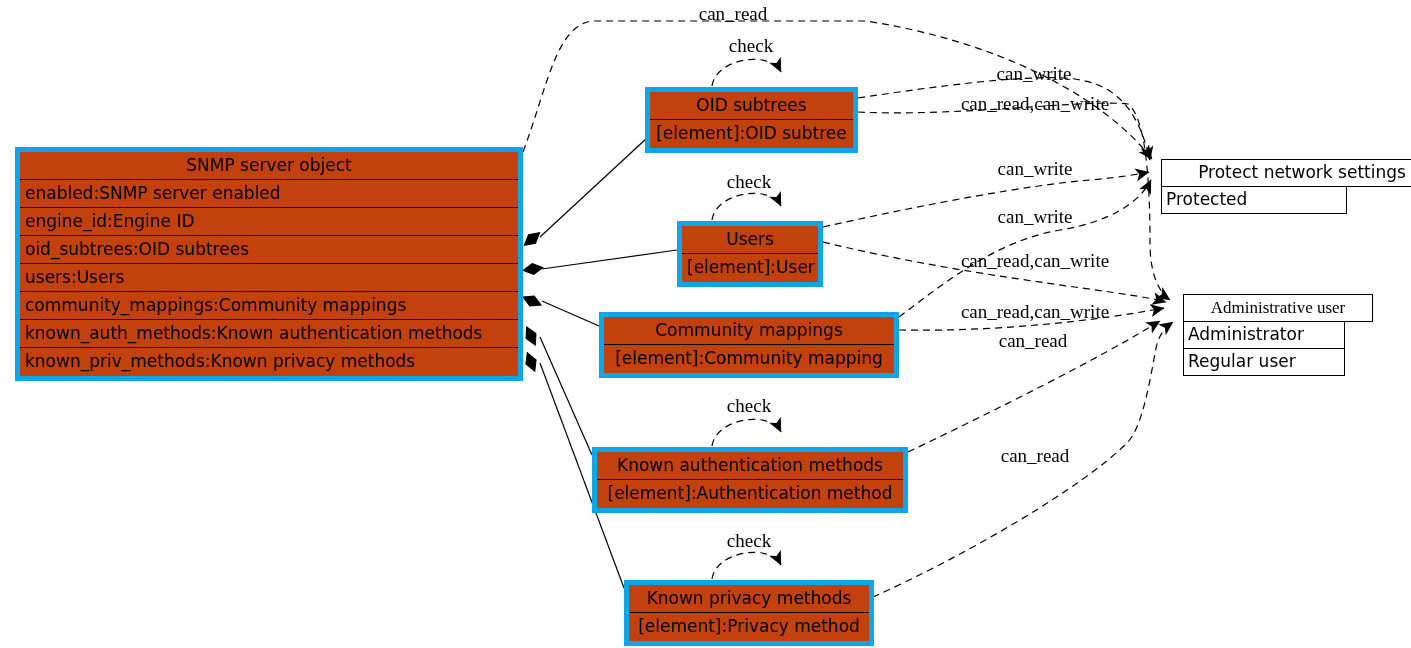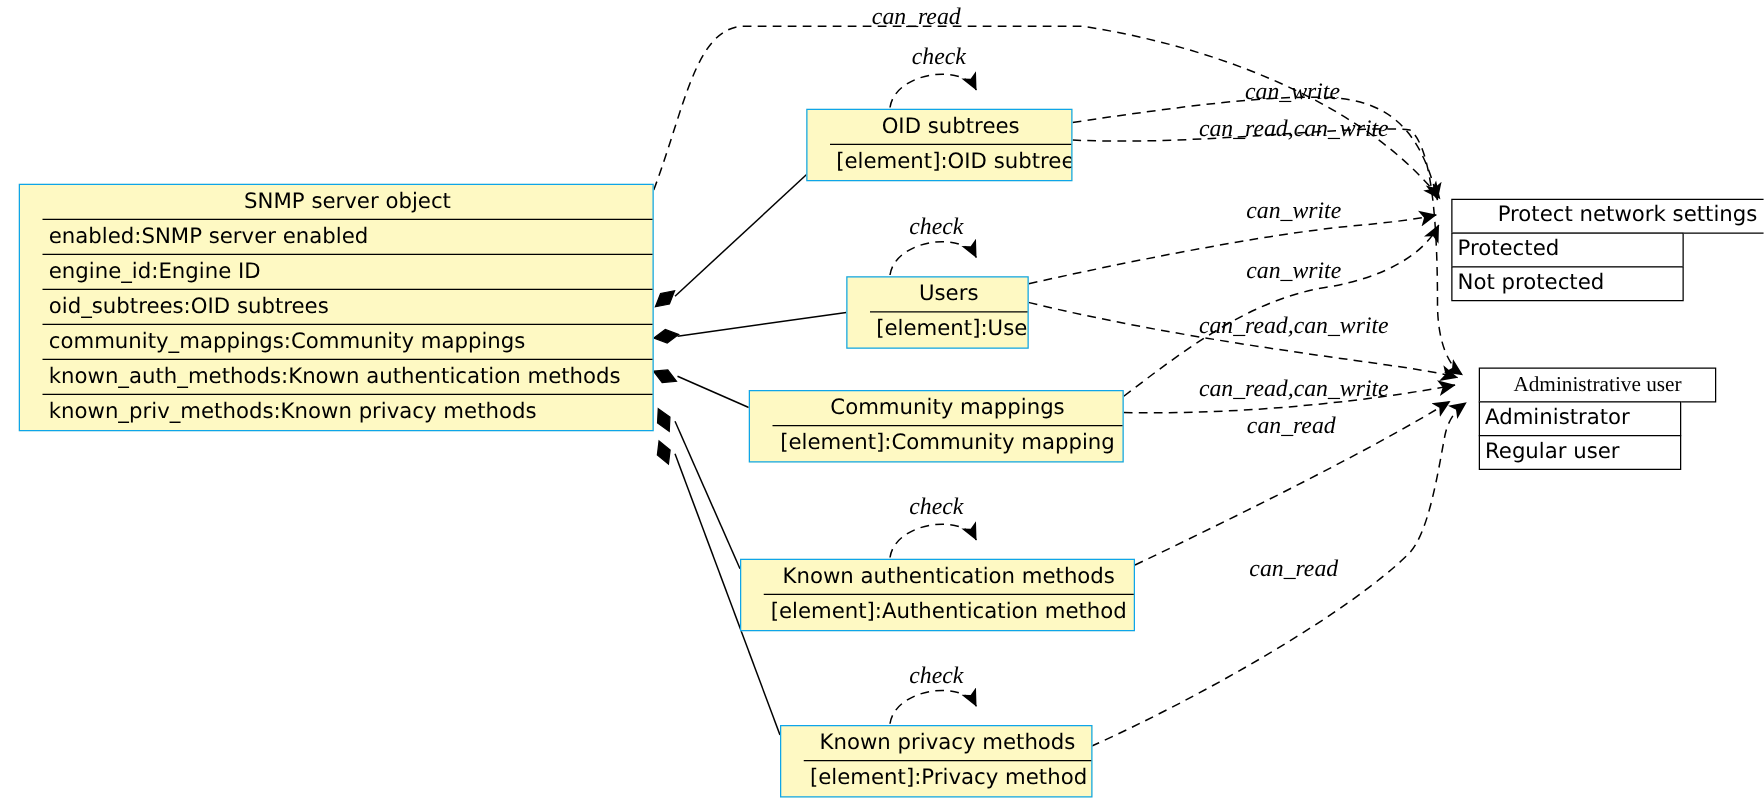--- a/index.html
+++ b/index.html
@@ -2,30 +2,30 @@
 <html><head>
 <meta charset="utf-8">
 <style>
   html,body{margin:0;padding:0;background:#fff;}
   #canvas{position:relative;width:1411px;height:648px;background:#ffffff;overflow:hidden;
           font-family:"DejaVu Sans",sans-serif;color:#000;}
   #edge-layer{position:absolute;left:0;top:0;width:1411px;height:648px;}
   #edge-layer path.solid{fill:none;stroke:#000;stroke-width:1.2;}
   #edge-layer path.dashed{fill:none;stroke:#000;stroke-width:1.2;stroke-dasharray:7,5;}
   #edge-layer polygon.diamond{fill:#000;stroke:#000;}
-  .box{position:absolute;box-sizing:border-box;background:#fef9c3;border:1px solid #0ea5e9;padding-left:18px;}
+  .box{position:absolute;box-sizing:border-box;background:#c2410c;border:5px solid #0ea5e9;}
   .row{box-sizing:border-box;height:28px;line-height:26px;font-size:17px;
        padding:0 5px;border-bottom:1px solid #000;white-space:nowrap;overflow:hidden;}
   .row:last-child{border-bottom:none;}
   .hdr{text-align:center;}
   .cell{position:absolute;box-sizing:border-box;background:#fff;border:1.4px solid #000;
         height:28px;line-height:25px;font-size:17px;padding:0 4px;white-space:nowrap;overflow:hidden;}
   .node .row{text-align:center;}
   .elabel{position:absolute;transform:translate(-50%,-50%);
-          font-family:"Liberation Serif",serif;font-size:19px;white-space:nowrap;font-style:italic;}
+          font-family:"Liberation Serif",serif;font-size:19px;white-space:nowrap;}
 </style>
 </head>
 <body>
 
 <div id="canvas">
 
   <svg id="edge-layer" viewBox="0 0 1411 648">
     <defs>
       <marker id="vee" markerUnits="userSpaceOnUse" markerWidth="16" markerHeight="15" refX="13.5" refY="7" orient="auto">
         <path d="M0,0.5 L14,7 L0,13.5 L3.5,7 z" fill="#000"></path>
@@ -58,20 +58,21 @@
     <path class="dashed" marker-end="url(#vee)" d="M 712,220 C 716,192 770,184 781,206"></path>
     <path class="dashed" marker-end="url(#vee)" d="M 712,446 C 716,418 770,410 781,432"></path>
     <path class="dashed" marker-end="url(#vee)" d="M 712,579 C 716,551 770,543 781,565"></path>
   </svg>
 
   <div class="box" style="left:15px;top:147px;width:508px;">
     <div class="row hdr">SNMP server object</div>
     <div class="row">enabled:SNMP server enabled</div>
     <div class="row">engine_id:Engine ID</div>
     <div class="row">oid_subtrees:OID subtrees</div>
+    <div class="row">users:Users</div>
     <div class="row">community_mappings:Community mappings</div>
     <div class="row">known_auth_methods:Known authentication methods</div>
     <div class="row">known_priv_methods:Known privacy methods</div>
   </div>
 
   <div class="box node" style="left:645px;top:87px;width:213px;">
     <div class="row hdr">OID subtrees</div>
     <div class="row">[element]:OID subtree</div>
   </div>
 
@@ -90,21 +91,20 @@
     <div class="row">[element]:Authentication method</div>
   </div>
 
   <div class="box node" style="left:624px;top:580px;width:250px;">
     <div class="row hdr">Known privacy methods</div>
     <div class="row">[element]:Privacy method</div>
   </div>
 
   <div class="cell hdr" style="left:1161px;top:159px;width:282px;">Protect network settings</div>
   <div class="cell" style="left:1161px;top:186px;width:186px;">Protected</div>
-  <div class="cell" style="left:1161px;top:213px;width:186px;">Not protected</div>
 
   <div class="cell hdr" style="left:1183px;top:294px;width:190px;font-family:Liberation Serif, serif;">Administrative user</div>
   <div class="cell" style="left:1183px;top:321px;width:162px;">Administrator</div>
   <div class="cell" style="left:1183px;top:348px;width:162px;">Regular user</div>
 
   <span class="elabel" style="left:733px;top:14px;">can_read</span>
   <span class="elabel" style="left:751px;top:46px;">check</span>
   <span class="elabel" style="left:1034px;top:74px;">can_write</span>
   <span class="elabel" style="left:1035px;top:104px;">can_read,can_write</span>
   <span class="elabel" style="left:1035px;top:169px;">can_write</span>

